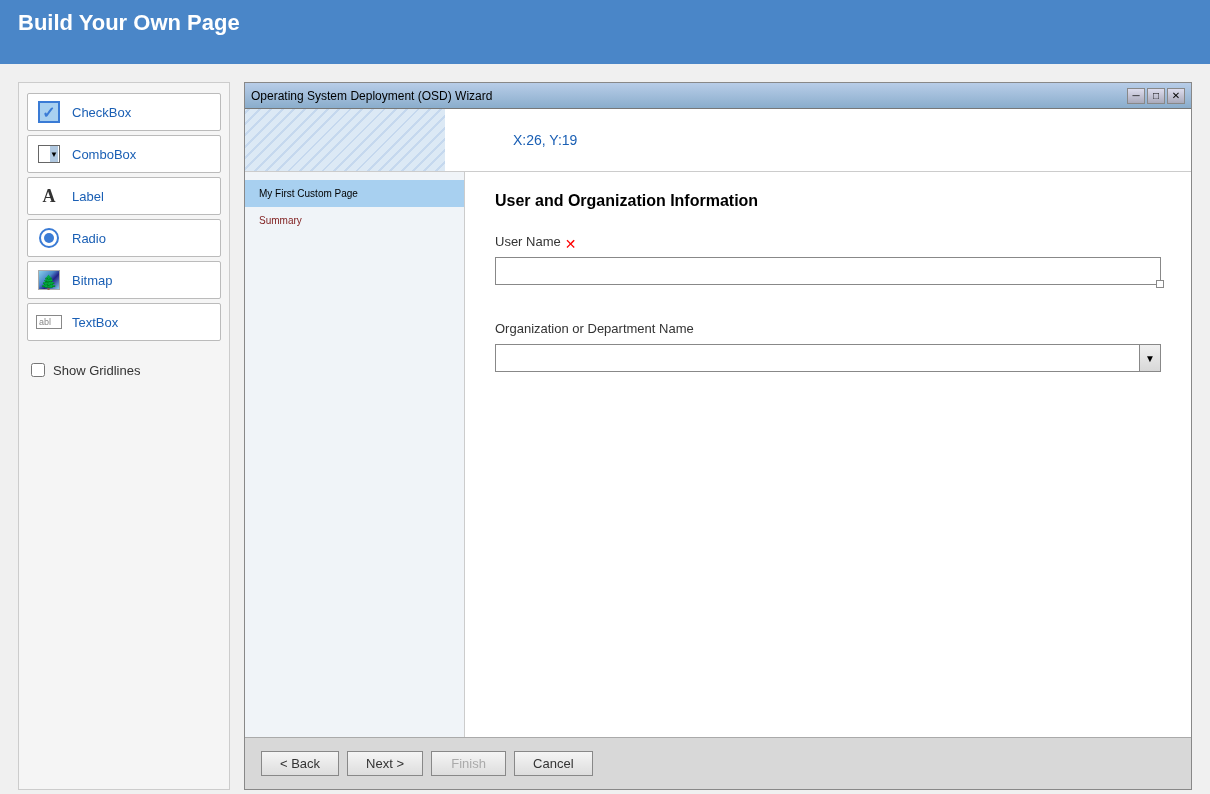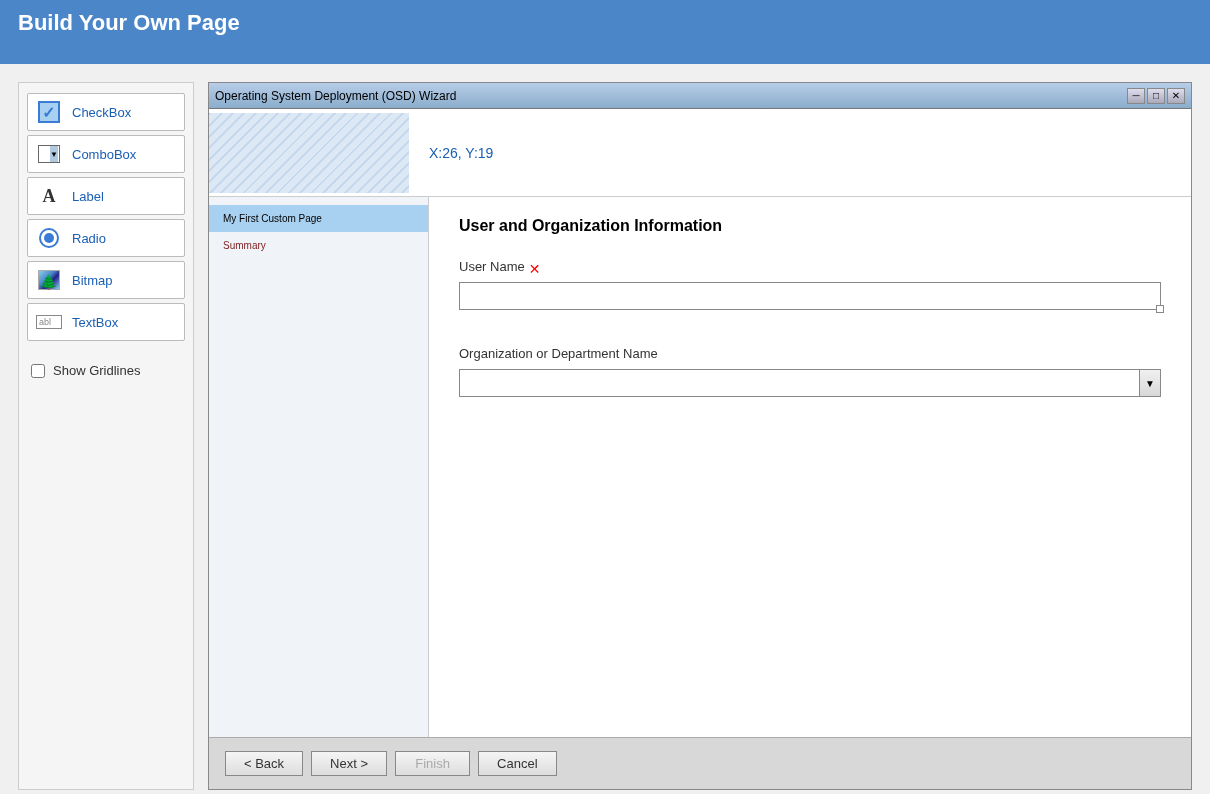--- a/index.html
+++ b/index.html
@@ -26,21 +26,21 @@
     
     .main-content {
       display: flex;
       height: calc(794px - 50px);
       padding: 18px;
       gap: 14px;
     }
 
     
     .toolbar-panel {
-      width: 176px;
+      width: 212px;
       background: #f5f5f5;
       border: 1px solid #ccc;
       padding: 10px 8px;
       display: flex;
       flex-direction: column;
       gap: 4px;
     }
 
     .toolbar-item {
       display: flex;
@@ -64,21 +64,20 @@
     }
 
     .toolbar-item-label {
       color: #1a5fb4;
       font-size: 13px;
       font-weight: 500;
     }
 
     .show-gridlines-row {
       display: flex;
-      align-items: center;
       gap: 8px;
       padding: 8px 4px;
       margin-top: 10px;
     }
     .show-gridlines-row input[type=checkbox] {
       width: 14px;
       height: 14px;
     }
     .show-gridlines-label {
       font-size: 13px;
@@ -130,27 +129,28 @@
 
     
     .wizard-body {
       display: flex;
       flex-direction: column;
       flex: 1;
     }
 
     
     .wizard-banner {
-      height: 88px;
+      height: 63px;
       background: white;
       display: flex;
       align-items: center;
       border-bottom: 1px solid #ccc;
       overflow: hidden;
       position: relative;
+      gap: 48px;
     }
 
     .wizard-banner-pattern {
       width: 200px;
       height: 80px;
       background: repeating-linear-gradient(
         135deg,
         #c5d8ee,
         #c5d8ee 2px,
         #dce9f5 2px,

